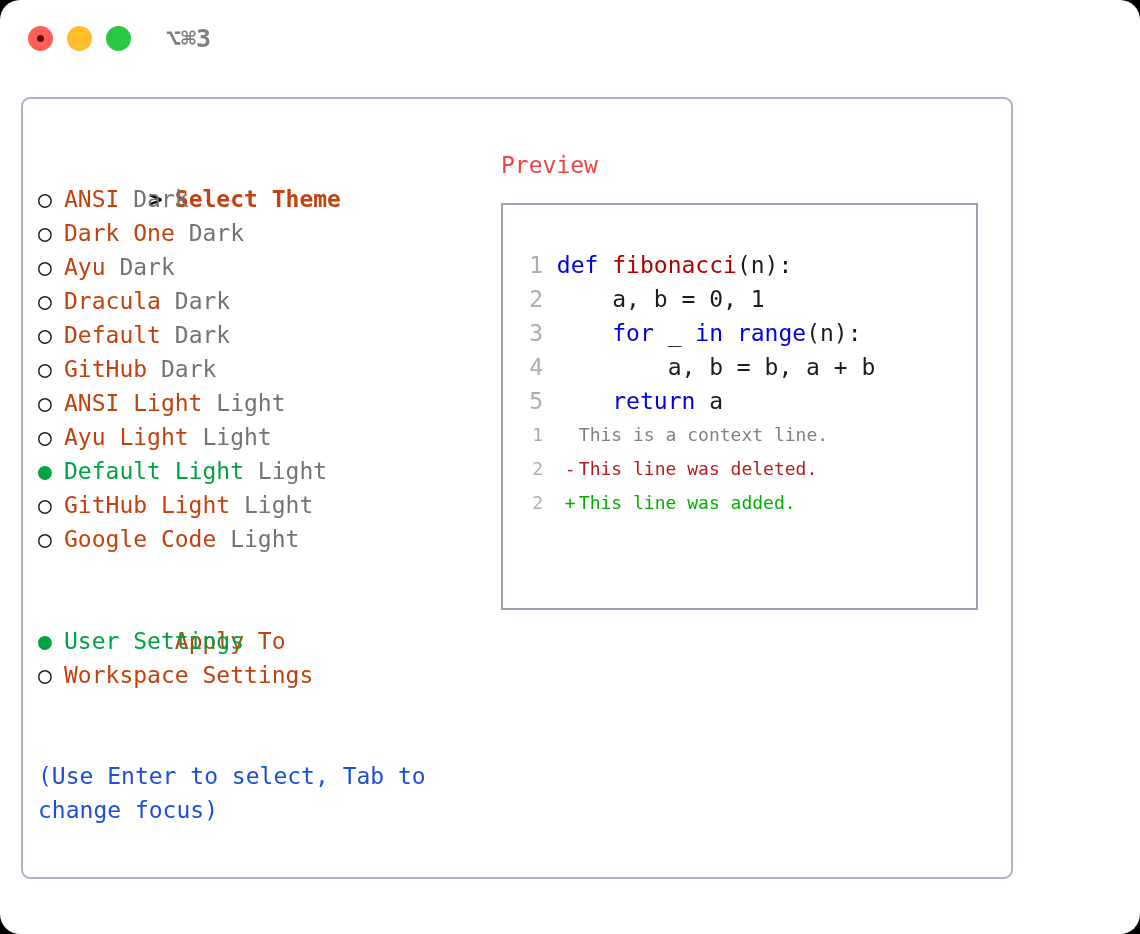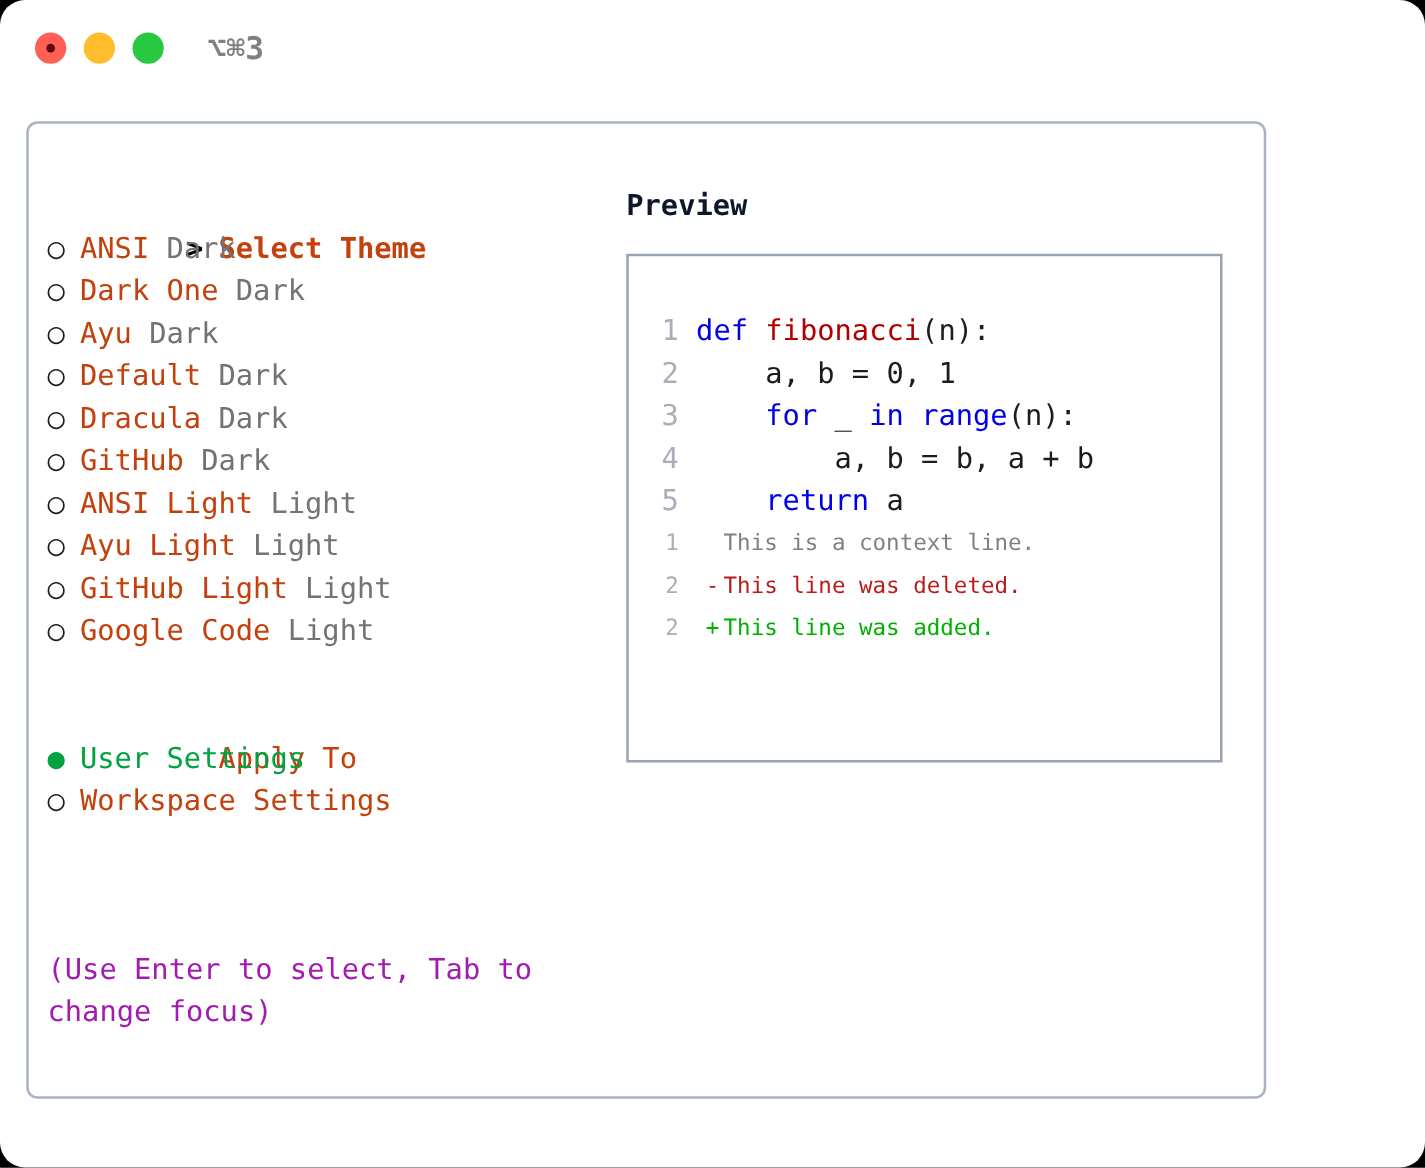--- a/index.html
+++ b/index.html
@@ -125,35 +125,35 @@
   }
   .spacer { height: 34px; }
 
   .hint {
     position: absolute;
     left: 15px;
     top: 660px;
     width: 420px;
     font-size: 23px;
     line-height: 34px;
-    color: #a21caf;
+    color: #1d4ed8;
     white-space: pre-wrap;
   }
 
   
   .preview-wrap {
     position: absolute;
     left: 478px;
     top: 49px;
     width: 500px;
   }
   .preview-title {
     font-size: 23px;
-    font-weight: bold;
-    color: #0f172a;
+    font-weight: normal;
+    color: #ef4444;
     line-height: 34px;
     white-space: pre;
   }
   .preview-box {
     margin-top: 21px;
     width: 477px;
     height: 407px;
     border: 2px solid #97a2b3;
     box-sizing: border-box;
     background: #ffffff;
@@ -210,25 +210,26 @@
     <div class="chooser">
 
       <div class="row header">
         <span class="bullet">&gt;</span><span class="label">Select Theme</span>
       </div>
 
       <div id="theme-list">
           <div class="row"><span class="bullet">○</span><span class="label">ANSI</span><span class="tag"> Dark</span></div>
           <div class="row"><span class="bullet">○</span><span class="label">Dark One</span><span class="tag"> Dark</span></div>
           <div class="row"><span class="bullet">○</span><span class="label">Ayu</span><span class="tag"> Dark</span></div>
+          <div class="row"><span class="bullet">○</span><span class="label">Dracula</span><span class="tag"> Dark</span></div>
           <div class="row"><span class="bullet">○</span><span class="label">Default</span><span class="tag"> Dark</span></div>
-          <div class="row"><span class="bullet">○</span><span class="label">Dracula</span><span class="tag"> Dark</span></div>
           <div class="row"><span class="bullet">○</span><span class="label">GitHub</span><span class="tag"> Dark</span></div>
           <div class="row"><span class="bullet">○</span><span class="label">ANSI Light</span><span class="tag"> Light</span></div>
           <div class="row"><span class="bullet">○</span><span class="label">Ayu Light</span><span class="tag"> Light</span></div>
+          <div class="row selected"><span class="bullet">●</span><span class="label">Default Light</span><span class="tag"> Light</span></div>
           <div class="row"><span class="bullet">○</span><span class="label">GitHub Light</span><span class="tag"> Light</span></div>
           <div class="row"><span class="bullet">○</span><span class="label">Google Code</span><span class="tag"> Light</span></div>
         </div>
 
       <div class="spacer"></div>
 
       <div class="row section">
         <span class="bullet empty">○</span><span class="label">Apply To</span>
       </div>
 

